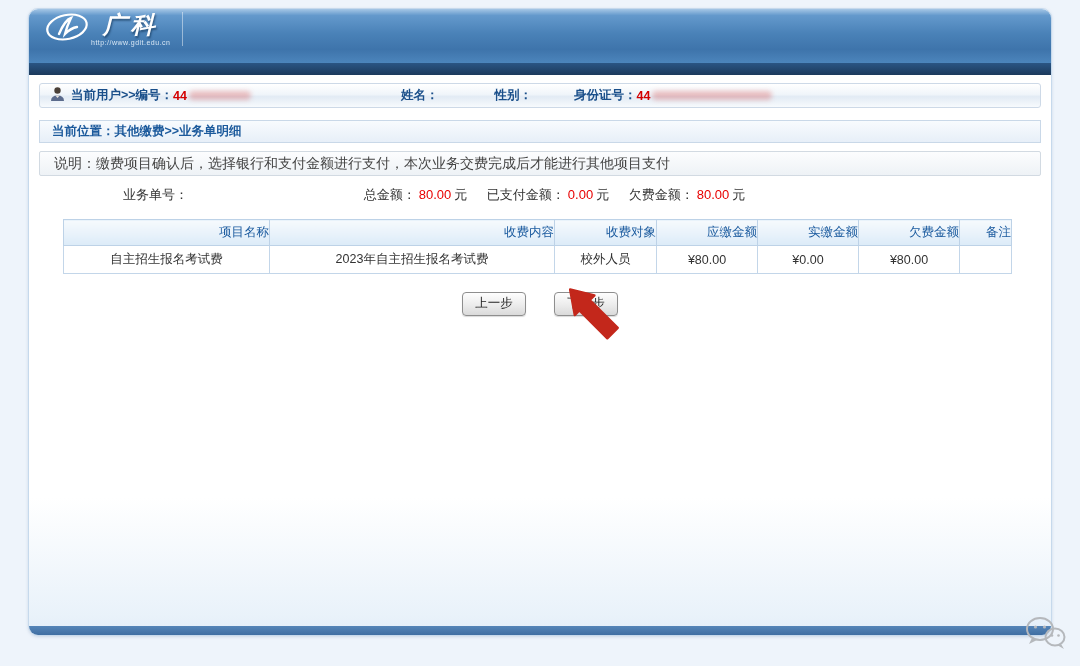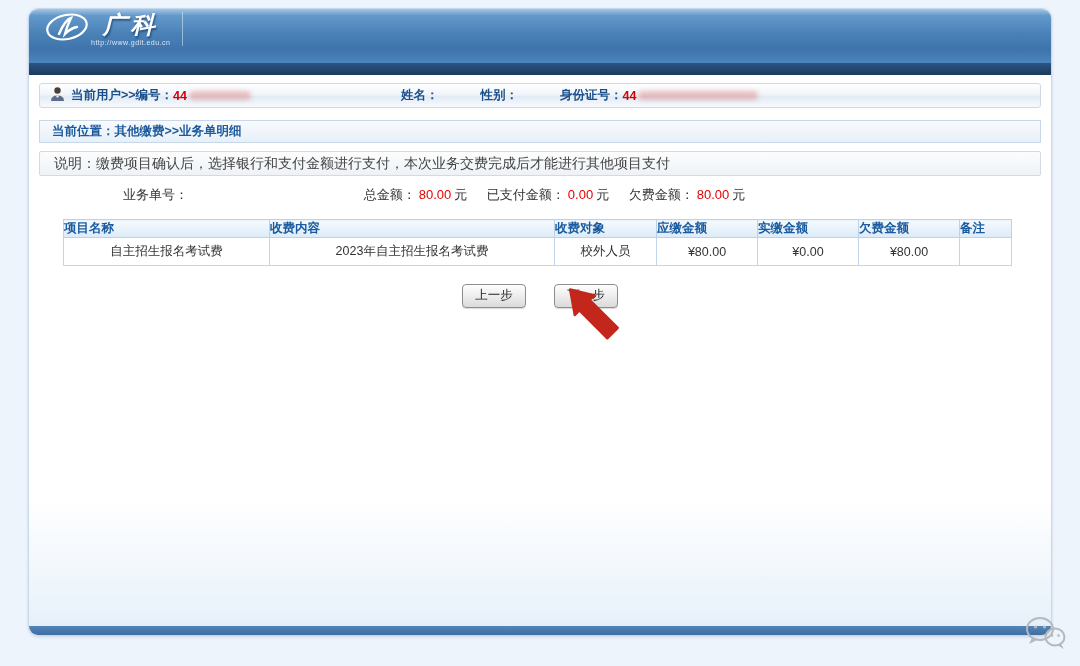--- a/index.html
+++ b/index.html
@@ -75,21 +75,21 @@
   }
   .user-bar .seg { white-space:nowrap; }
   .red-val { color:#d40000; }
   .smudge {
     display:inline-block; width:62px; height:9px; margin-left:2px;
     background:rgba(215,60,55,.30); border-radius:5px; filter:blur(2.5px);
     vertical-align:middle;
   }
   .smudge.small { width:120px; }
   .gap-name { margin-left:150px; }
-  .gap-sex { margin-left:42px; }
+  .gap-sex { margin-left:56px; }
   .gap-id { margin-left:42px; }
   .user-icon { margin-right:6px; flex:0 0 auto; }
 
   
   .breadcrumb {
     margin:12px 10px 0; height:23px; line-height:21px;
     background:linear-gradient(180deg,#f8fbfe,#e7eff8);
     border:1px solid #c9d8e8; border-radius:0;
     padding:0 12px; font-size:12.5px; font-weight:bold; color:#1c5a9c;
   }
@@ -113,23 +113,23 @@
   .amounts .val { color:#e80000; margin:0 3px; }
   .amounts .unit { color:#333; }
   .amounts .grp { margin-left:16px; }
 
   
   table.fee-table {
     margin:12px 0 0 34px; border-collapse:collapse;
     width:948px; font-size:12.5px; table-layout:fixed;
   }
   .fee-table th {
-    height:18px; font-weight:bold; color:#1a5a9e;
+    height:26px; font-weight:normal; color:#1a5a9e;
     background:linear-gradient(180deg,#f6fafd,#dcebf8);
-    border:1px solid #bdd2e7; text-align:left;
+    border:1px solid #bdd2e7; text-align:right;
   }
   .fee-table td {
     height:28px; border:1px solid #c3d6e9; text-align:center;
     color:#333; background:#fff;
   }
 
   
   .btn-row { margin-top:18px; text-align:center; }
   .step-btn {
     font-family:inherit; font-size:12.5px; color:#222;

